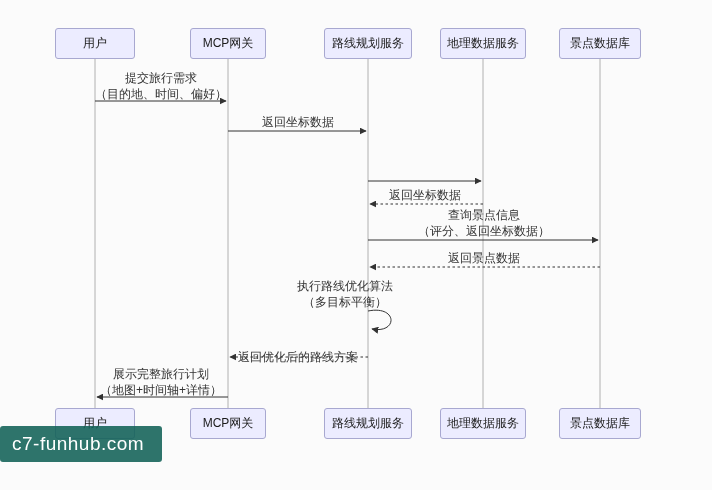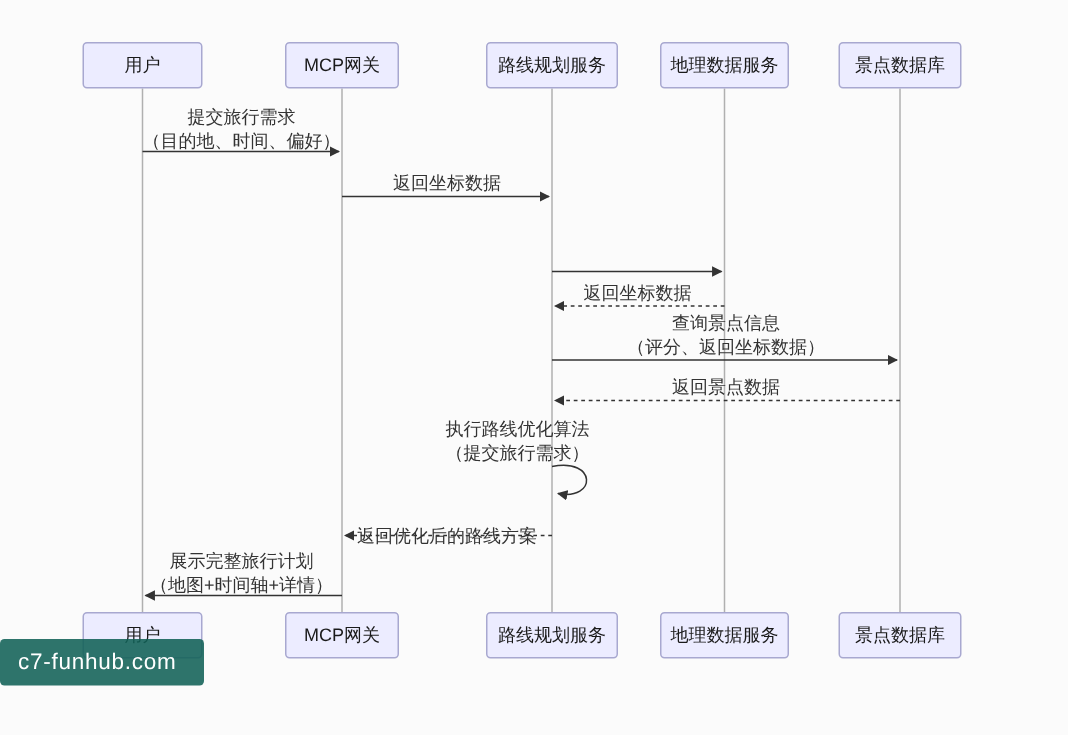--- a/index.html
+++ b/index.html
@@ -32,21 +32,21 @@
     font-size:12px;
     line-height:1.35;
     color:#333;
     white-space:nowrap;
   }
   .watermark{
     position:absolute;
     left:0;top:426px;
     background:rgba(17,97,86,0.88);
     color:#ffffff;
-    font-size:15px;
+    font-size:19px;
     padding:7px 18px 7px 12px;
     border-radius:3px;
     letter-spacing:0.5px;
   }
 </style>
 </head>
 <body>
 
 <div class="stage">
 
@@ -118,21 +118,21 @@
   </div>
   <div class="msg-label" style="left:484px;top:207px">
     <div>查询景点信息</div>
     <div>（评分、返回坐标数据）</div>
   </div>
   <div class="msg-label" style="left:484px;top:250px">
     <div>返回景点数据</div>
   </div>
   <div class="msg-label" style="left:345px;top:278px">
     <div>执行路线优化算法</div>
-    <div>（提交旅行需求）</div>
+    <div>（多目标平衡）</div>
   </div>
   <div class="msg-label" style="left:298px;top:349px">
     <div>返回优化后的路线方案</div>
   </div>
   <div class="msg-label" style="left:161px;top:366px">
     <div>展示完整旅行计划</div>
     <div>（地图+时间轴+详情）</div>
   </div>
 
   <div class="watermark">c7-funhub.com</div>

